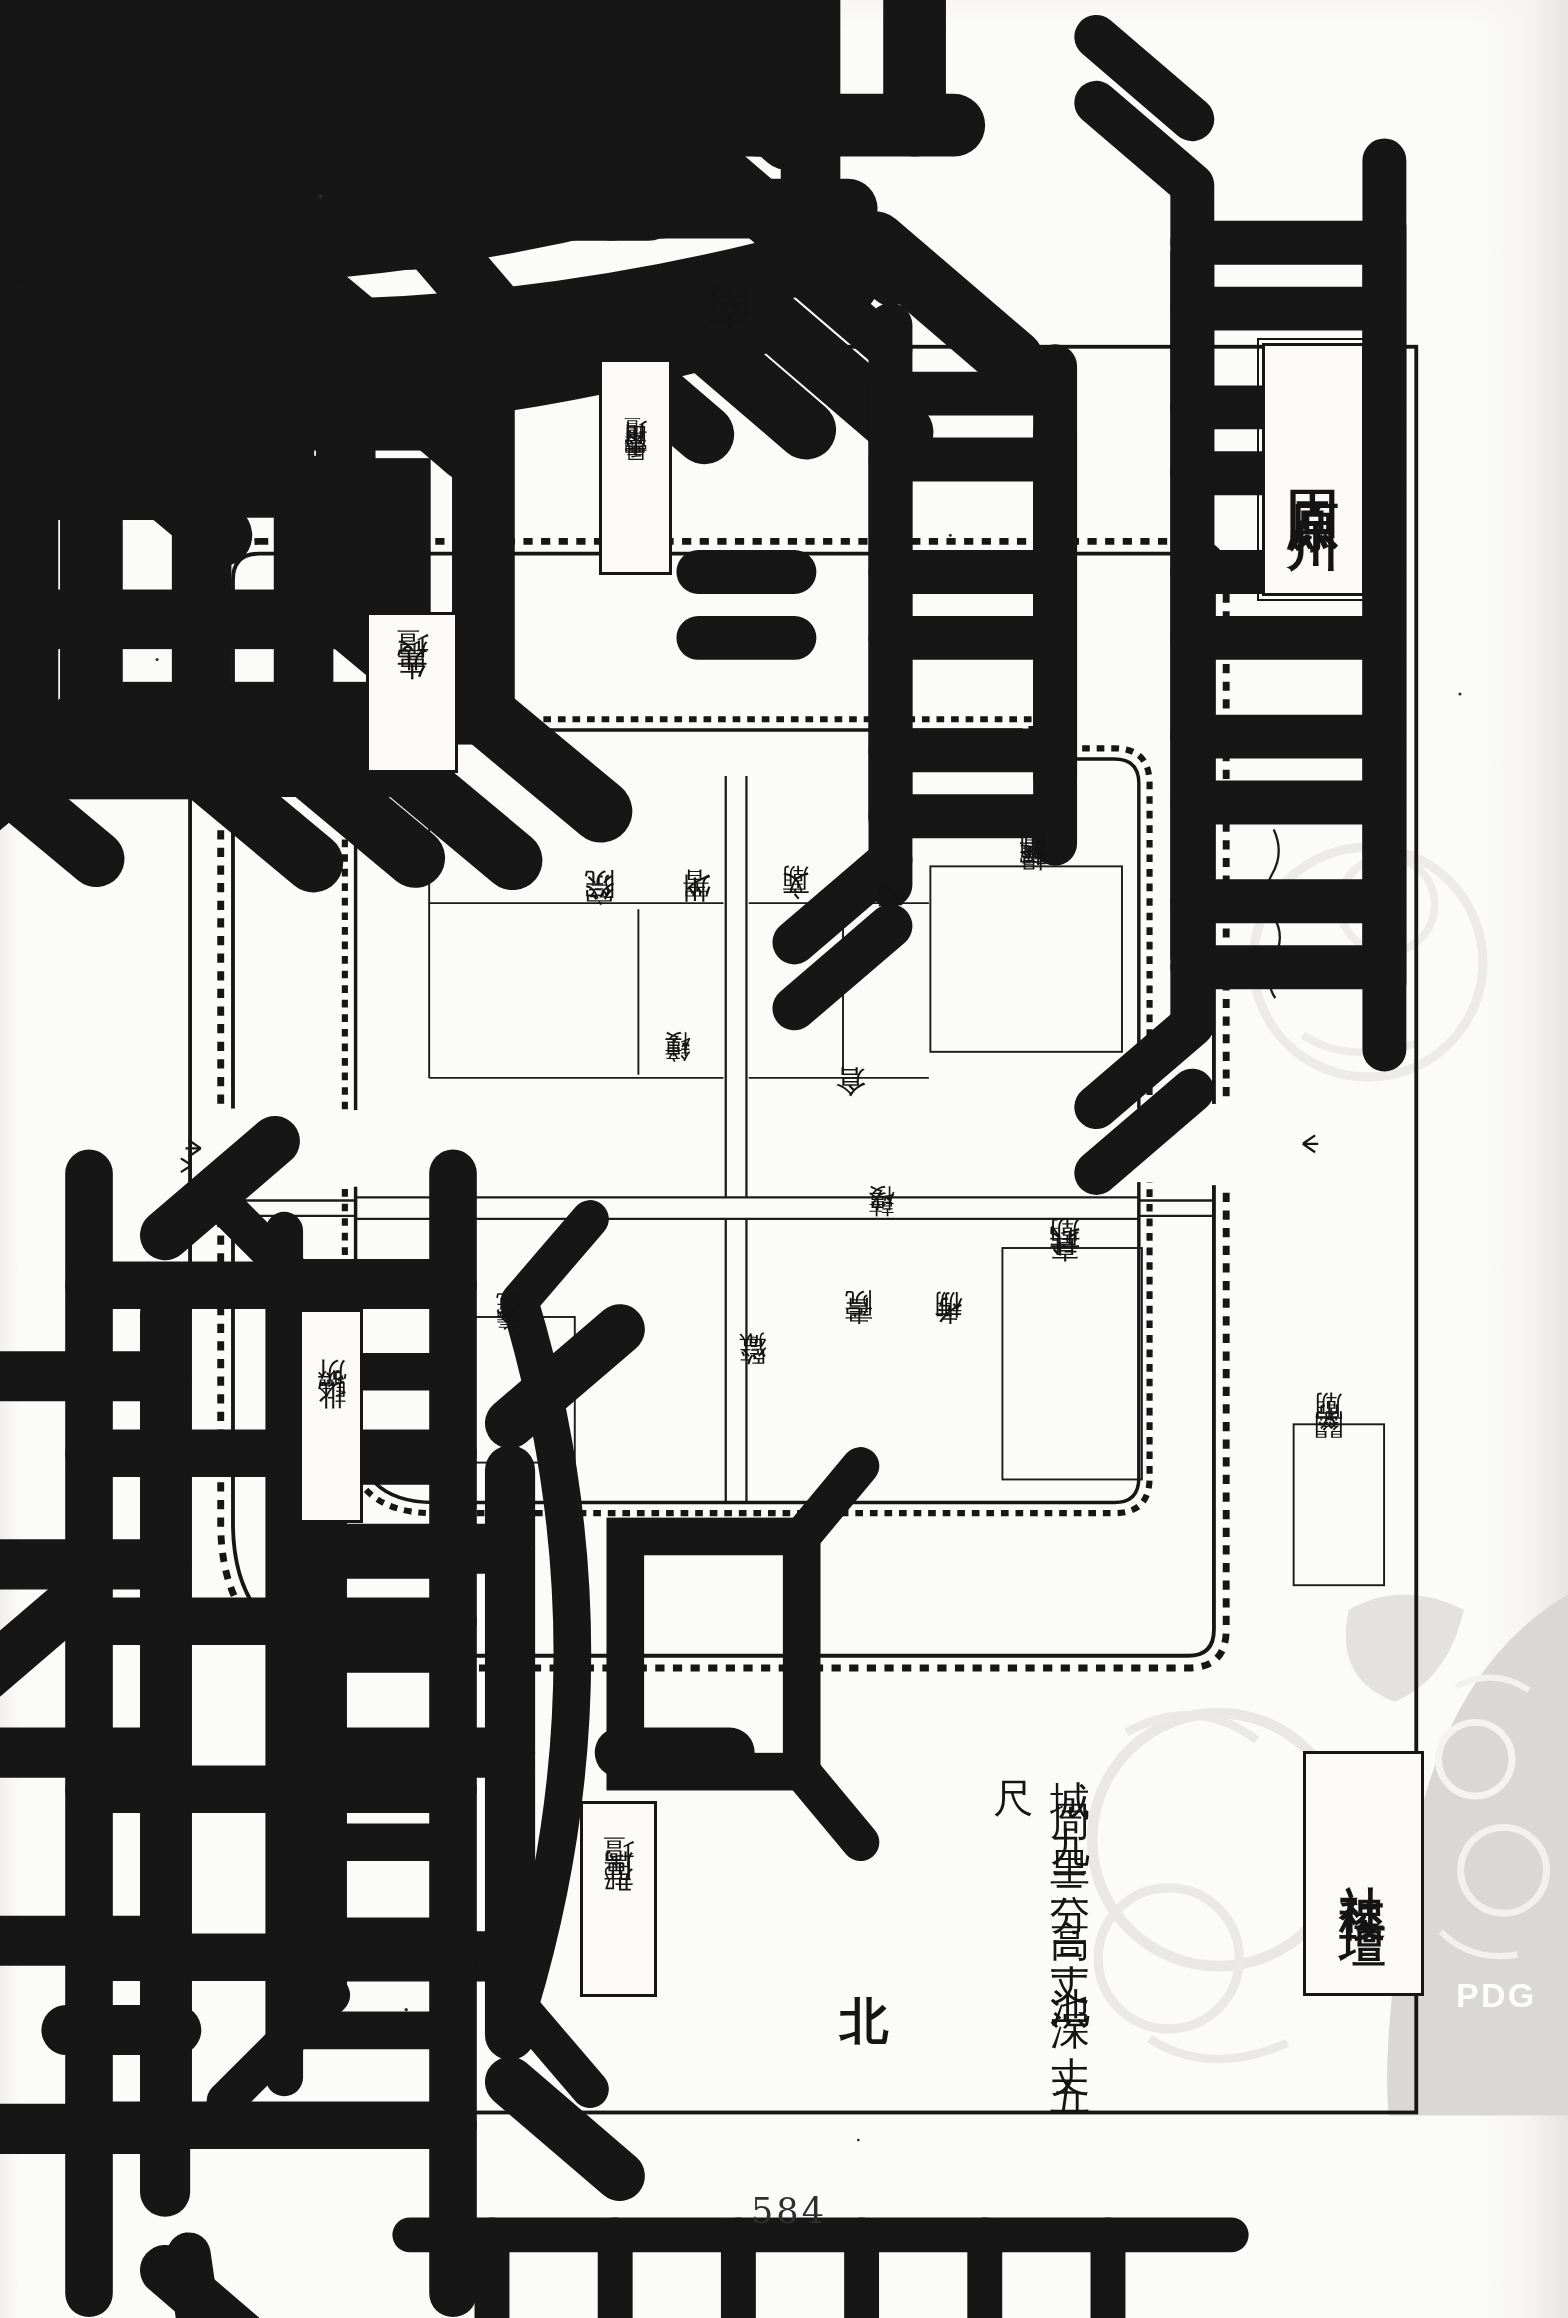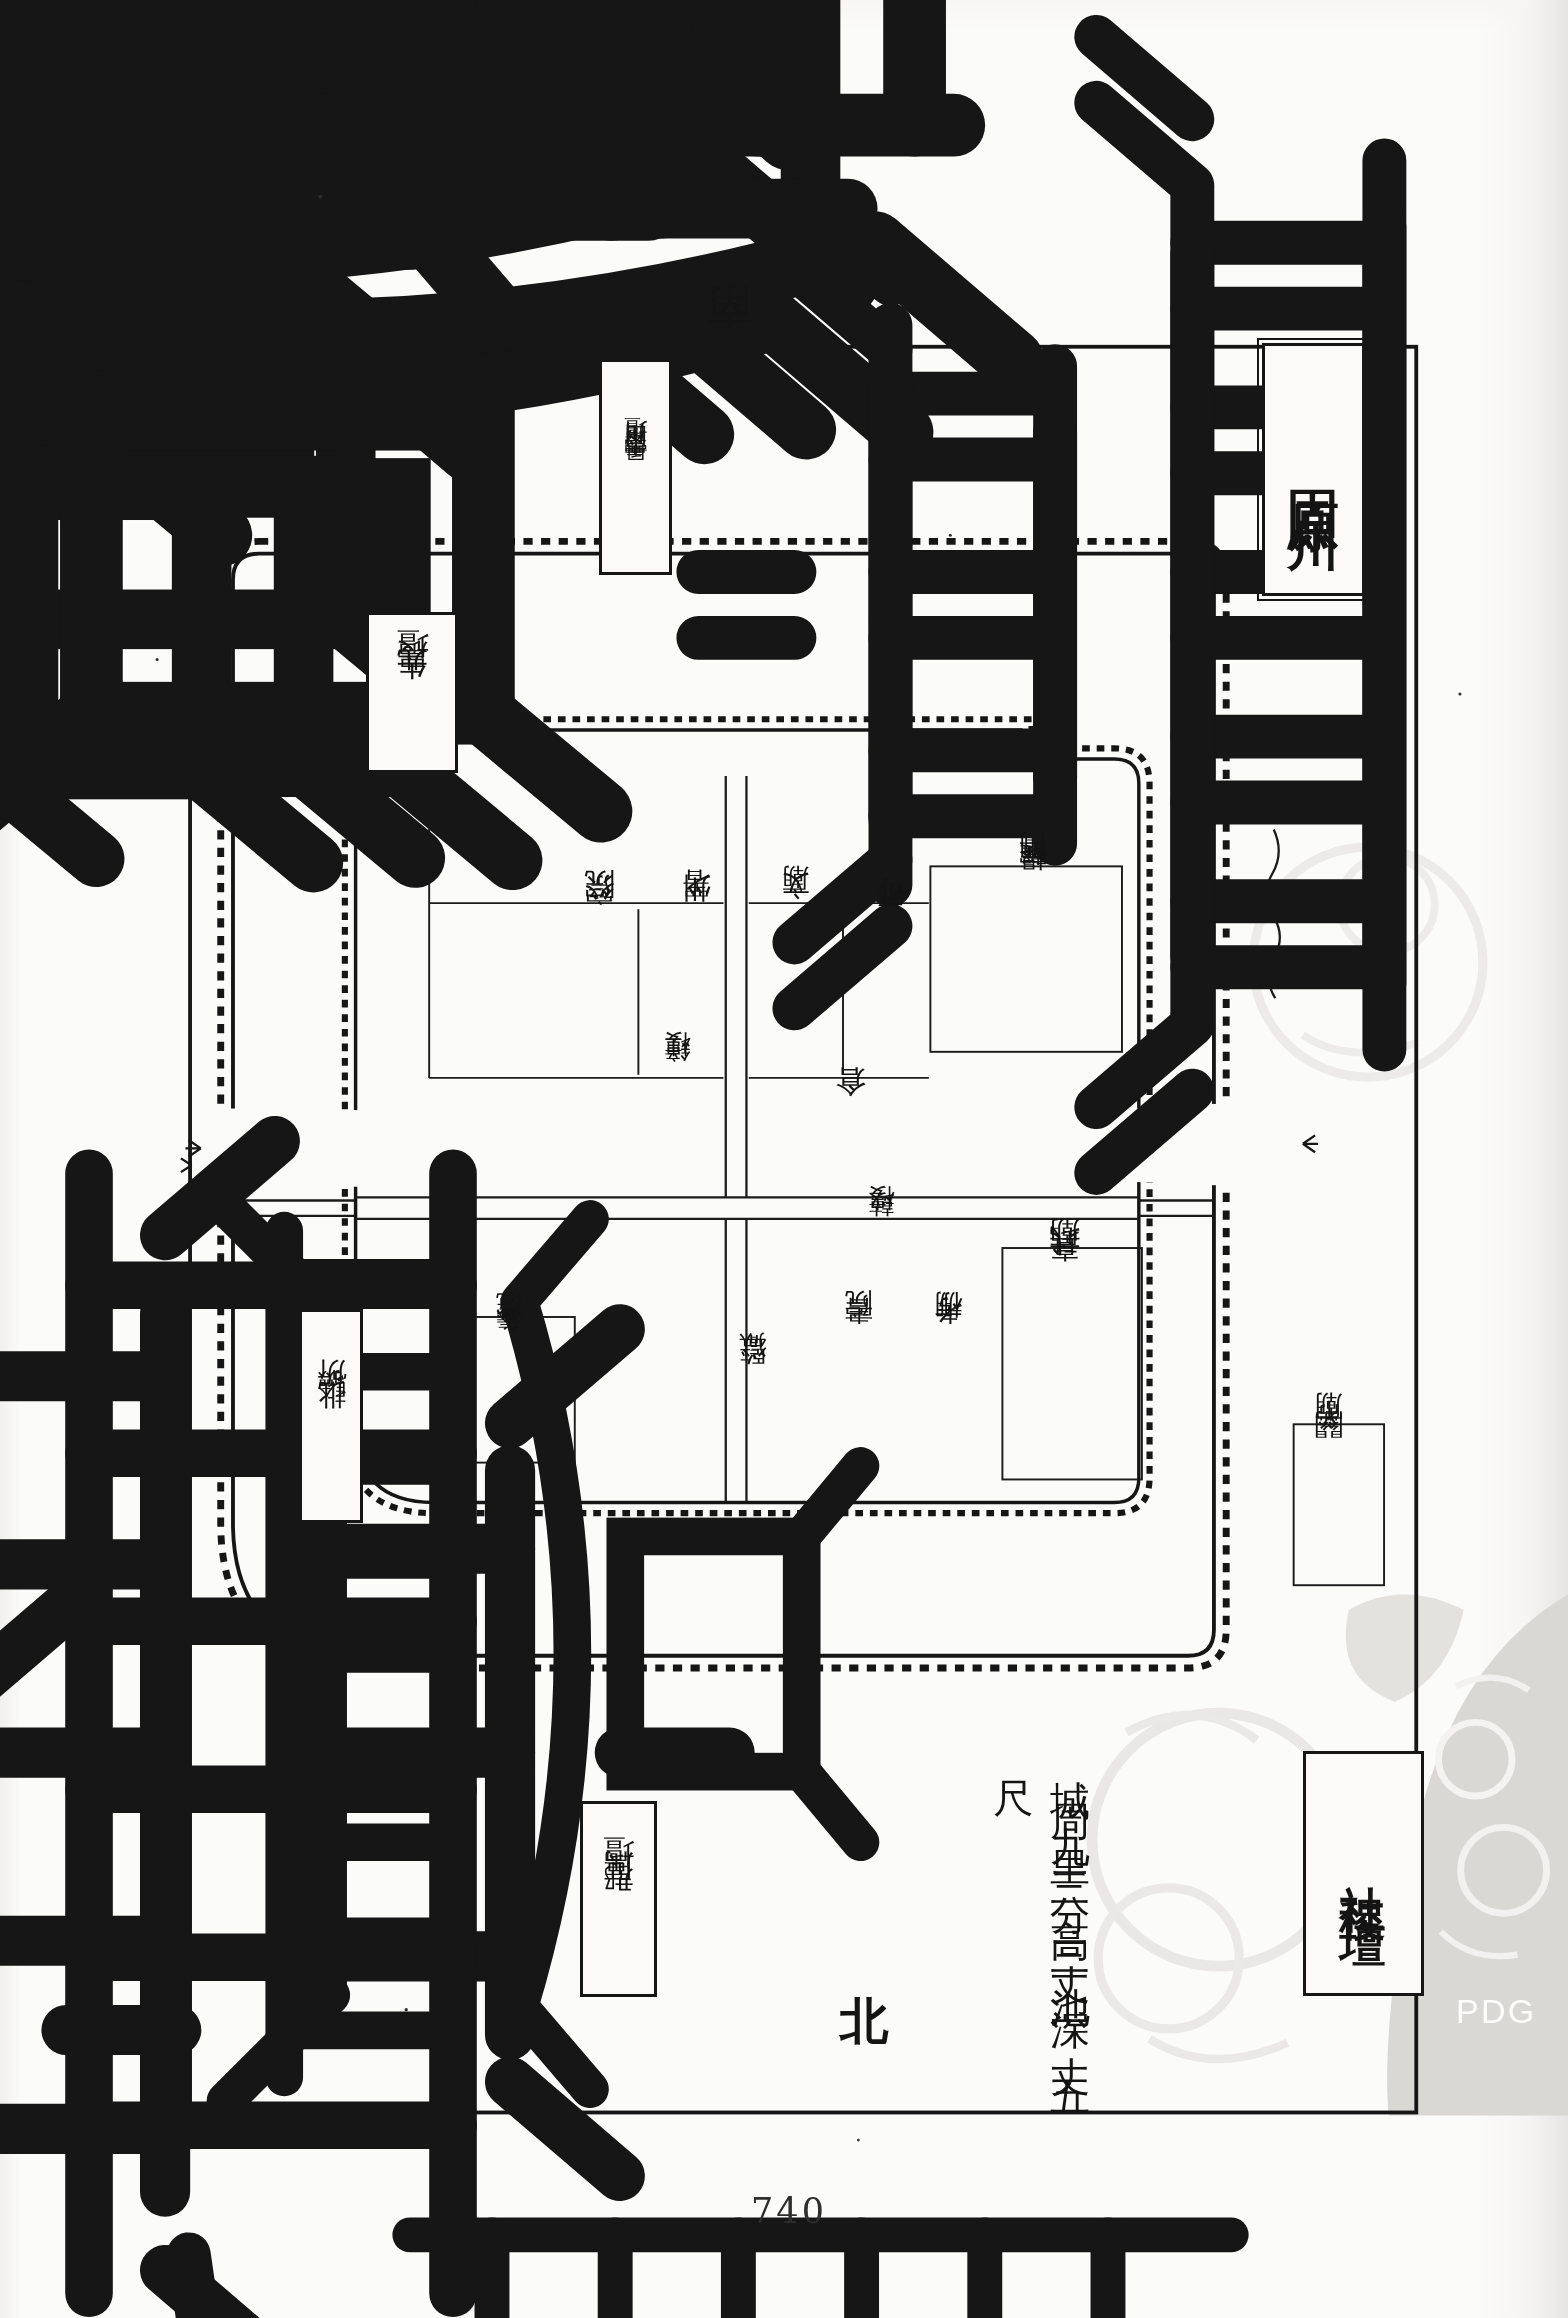--- a/index.html
+++ b/index.html
@@ -19,21 +19,21 @@
   }
   .flip{transform:rotate(180deg);}
   .cbox{
     position:absolute;z-index:2;background:#fbfaf8;border:3.1px solid #161616;
     display:flex;align-items:center;justify-content:center;
   }
   .dbl{outline:2.3px solid #161616;outline-offset:3.8px;}
   .hnum{position:absolute;z-index:3;font-family:"DejaVu Serif",serif;color:#2e2e2e;}
   .wm-pdg{
     position:absolute;z-index:4;color:#ffffff;font-family:"Liberation Sans",sans-serif;
-    font-weight:normal;letter-spacing:2.3px;opacity:.95;margin-top:16px;
+    font-weight:bold;letter-spacing:2.3px;opacity:.95;
   }
 </style>
 </head>
 <body>
 
 <div class="page">
 
 <svg class="art" width="1568" height="2319" viewBox="0 0 2046 3025">
   <defs>
     <symbol id="hall" viewBox="-40 -32 80 56" overflow="visible">
@@ -198,18 +198,18 @@
 <div class="lbl flip" style="left:739px;top:1375px;font-size:28px;">監獄</div>
 <div class="lbl flip" style="left:845px;top:1335px;font-size:28px;">書院</div>
 <div class="lbl flip" style="left:935px;top:1335px;font-size:28px;">考棚</div>
 <div class="lbl flip" style="left:1049px;top:1269px;font-size:31px;">真武廟</div>
 <div class="lbl flip" style="left:495px;top:1334px;font-size:26px;">養濟院</div>
 
 <div class="lbl" style="left:985px;top:1749px;height:341px;font-size:40px;letter-spacing:23px;line-height:1.42;white-space:normal;">城周九里三分高三丈池深一丈五尺</div>
 
 <div class="lbl" style="left:840px;top:1956px;font-size:49px;font-weight:bold;">北</div>
 
-<div class="hnum" style="left:751px;top:2191px;font-size:35px;letter-spacing:3.1px;">740</div>
+<div class="hnum" style="left:751px;top:2191px;font-size:35px;letter-spacing:3.1px;">584</div>
 
 <div class="wm-pdg" style="left:1456px;top:1976px;font-size:34px;">PDG</div>
 
 </div>
 
 
 </body></html>

